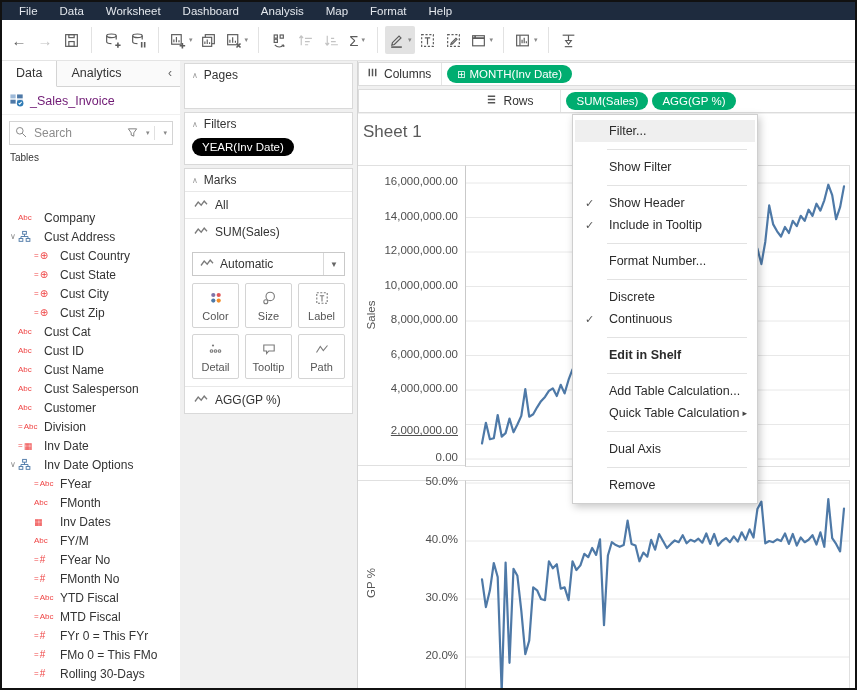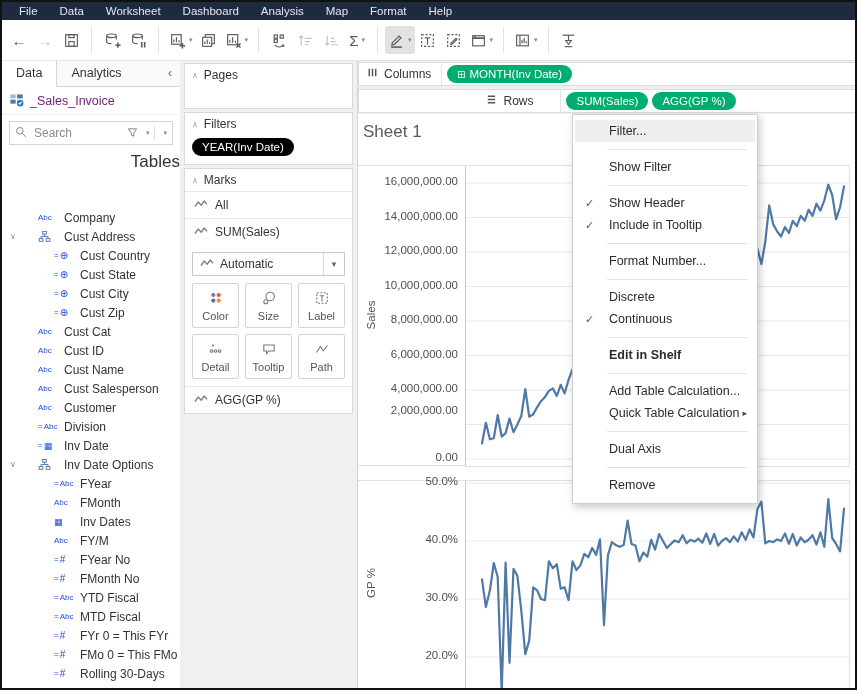--- a/index.html
+++ b/index.html
@@ -24,25 +24,25 @@
   .datapane{position:absolute;left:0;top:58px;width:178px;bottom:0;background:#fff;border-right:1px solid #d4d4d4;z-index:4;}
   .tabs{display:flex;height:26px;border-bottom:1px solid #d4d4d4;background:#fafafa;align-items:stretch;}
   .tab{font-size:12.5px;display:flex;align-items:center;padding:0 14px;color:#333;}
   .tab.active{background:#fff;border-right:1px solid #d4d4d4;margin-bottom:-1px;border-bottom:1px solid #fff;}
   .pane-collapse{margin-left:auto;display:flex;align-items:center;padding:0 8px;color:#666;font-size:12px;}
   .ds-row{display:flex;align-items:center;gap:6px;height:27px;padding:0 7px;font-size:12.5px;color:#701a75;border-bottom:1px solid #f0f0f0;}
   .search-row{display:flex;align-items:center;margin:6px 7px 4px 7px;border:1px solid #d4d4d4;height:22px;padding:0 5px;gap:5px;}
   .search-row input{border:none;outline:none;flex:1;font-size:12px;font-family:inherit;color:#333;min-width:0;}
   .search-row input::placeholder{color:#8c8c8c;}
   .srch-div{width:1px;height:14px;background:#e0e0e0;}
-  .tables-label{font-size:17px;color:#333;margin:7px 0 3px 8px;text-align:right;}
+  .tables-label{font-size:10px;color:#333;margin:7px 0 3px 8px;}
   .fields{position:absolute;top:148px;bottom:0;left:0;right:0;overflow:hidden;}
   .field{display:flex;align-items:center;height:19px;padding-left:6px;font-size:12px;color:#333;white-space:nowrap;}
   .field .chev{width:10px;font-size:8px;color:#888;text-align:center;flex:none;}
-  .field .ficon{width:26px;flex:none;color:#1d4ed8;text-align:left;display:flex;align-items:center;margin-left:20px;}
+  .field .ficon{width:26px;flex:none;color:#ef4444;text-align:left;display:flex;align-items:center;}
   .field.ind1{padding-left:22px;}
   .ficon .t-abc{font-size:8px;letter-spacing:0;}
   .ficon .t-eq{font-size:8px;margin-right:1px;}
   .ficon .t-num{font-size:10px;}
   .ficon .t-glb{font-size:10px;}
   .ficon .t-cal{font-size:9px;}
   .hi{width:13px;height:13px;}
   .hi *{fill:none;stroke:#4e79a7;stroke-width:1;}
   
   .shelfpane{position:absolute;left:178px;top:58px;width:177px;bottom:0;background:#f0f0f0;border-right:1px solid #d4d4d4;z-index:4;}
@@ -648,21 +648,21 @@
       <div class="plot" id="plot-gp" style="left:107px;top:366px;width:383px;height:212px;border-bottom:none;">
           <svg width="383" height="212" viewBox="0 0 383 212">
             <line x1="0" x2="383" y1="2" y2="2" stroke="#e8e8e8"></line>
             <line x1="0" x2="383" y1="60" y2="60" stroke="#e8e8e8"></line>
             <line x1="0" x2="383" y1="118" y2="118" stroke="#e8e8e8"></line>
             <line x1="0" x2="383" y1="176" y2="176" stroke="#e8e8e8"></line>
             <polyline points="16.0,98.3 19.9,126.1 23.9,109.3 27.8,82.0 31.7,96.0 35.7,210.8 39.6,81.5 43.5,181.8 47.5,87.8 51.4,94.8 55.3,129.6 59.3,173.1 63.2,159.8 67.2,106.4 71.1,109.3 75.0,118.0 79.0,119.2 82.9,80.3 86.8,87.3 90.8,83.2 94.7,107.6 98.6,106.4 102.6,119.2 106.5,80.3 110.4,89.0 114.4,84.4 118.3,72.8 122.2,76.2 126.2,67.0 130.1,73.9 134.0,58.3 138.0,144.1 141.9,74.5 145.8,61.2 149.8,64.1 153.7,65.8 157.7,64.1 161.6,39.7 165.5,62.9 169.5,64.6 173.4,80.3 177.3,71.6 181.3,75.7 185.2,58.8 189.1,68.7 193.1,53.0 197.0,60.0 200.9,67.0 204.9,62.9 208.8,59.4 212.7,61.2 216.7,54.2 220.6,62.3 224.5,58.8 228.5,60.6 232.4,57.7 236.3,61.7 240.3,52.5 244.2,62.9 248.2,53.0 252.1,64.6 256.0,60.0 260.0,57.1 263.9,61.2 267.8,55.4 271.8,60.6 275.7,51.3 279.6,58.8 283.6,48.4 287.5,56.5 291.4,28.1 295.4,20.6 299.3,62.3 303.2,60.0 307.2,61.2 311.1,58.3 315.0,60.0 319.0,52.5 322.9,62.9 326.8,53.0 330.8,64.6 334.7,56.5 338.7,61.2 342.6,58.8 346.5,54.2 350.5,63.5 354.4,51.3 358.3,65.8 362.3,18.2 366.2,57.1 370.1,62.9 374.1,70.4 378.0,27.5" fill="none" stroke="#4e79a7" stroke-width="2.2" stroke-linejoin="round" stroke-linecap="round"></polyline>
           </svg>
         </div>
     <div class="ytick" style="top: 337px;">0.00</div>
-        <div class="ytick" style="top: 290px;">2,000,000.00</div>
+        <div class="ytick" style="top: 310px; text-decoration: underline;">2,000,000.00</div>
         <div class="ytick" style="top: 268px;">4,000,000.00</div>
         <div class="ytick" style="top: 233.5px;">6,000,000.00</div>
         <div class="ytick" style="top: 199px;">8,000,000.00</div>
         <div class="ytick" style="top: 164.5px;">10,000,000.00</div>
         <div class="ytick" style="top: 130px;">12,000,000.00</div>
         <div class="ytick" style="top: 95.5px;">14,000,000.00</div>
         <div class="ytick" style="top: 61px;">16,000,000.00</div>
         <div class="ytick" style="top: 361px;">50.0%</div>
         <div class="ytick" style="top: 419px;">40.0%</div>
         <div class="ytick" style="top: 477px;">30.0%</div>

